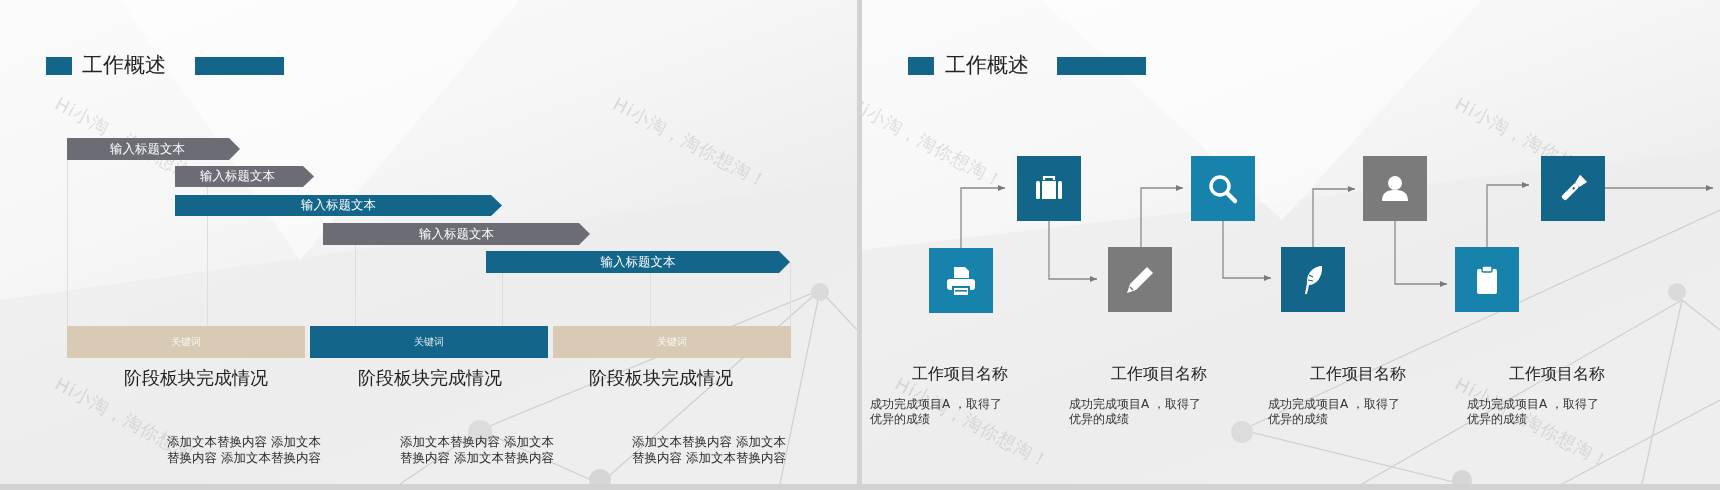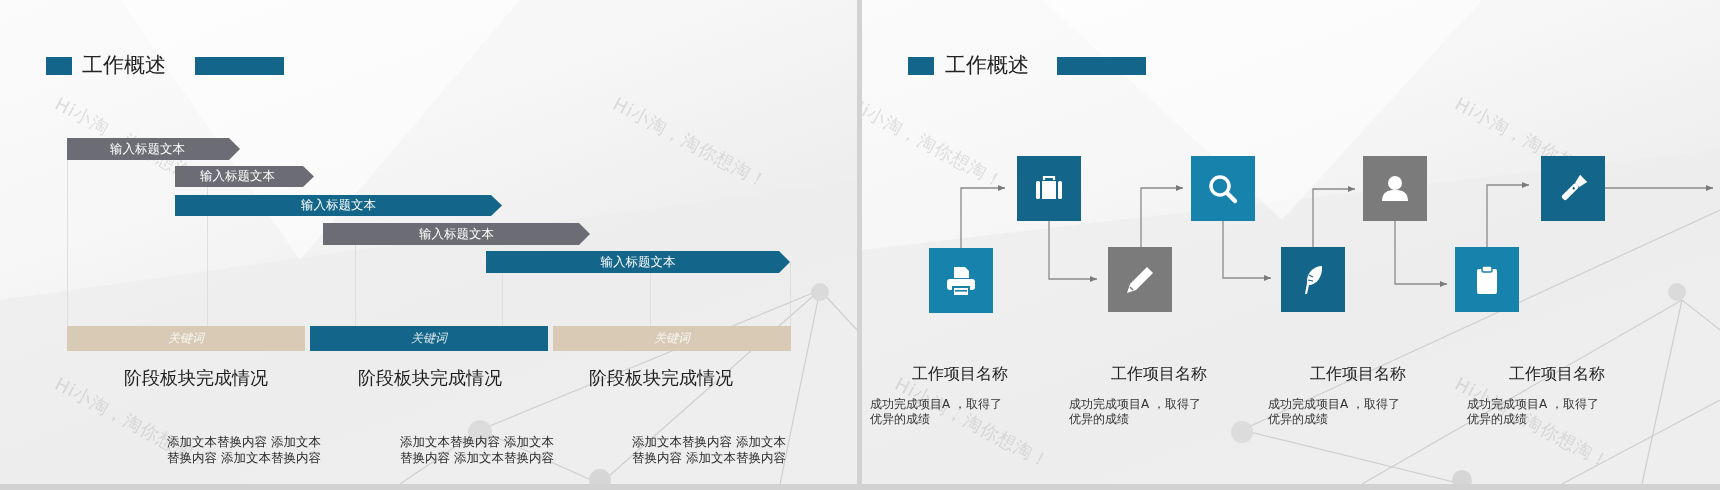--- a/index.html
+++ b/index.html
@@ -27,22 +27,22 @@
   .gridline { position: absolute; width: 1px; background: #dedede; }
   .gbar {
     position: absolute; color: #fff; font-size: 12.5px; display: flex;
     align-items: center; justify-content: center; white-space: nowrap;
     clip-path: polygon(0 0, calc(100% - 11px) 0, 100% 50%, calc(100% - 11px) 100%, 0 100%);
     font-family: Liberation Mono, monospace;
   }
   .gbar.gray { background: #6c6d74; }
   .gbar.teal { background: #136589; }
   .kbar {
-    position: absolute; height: 25px; color: rgba(255,255,255,0.85); font-size: 12px;
-    display: flex; align-items: center; justify-content: center; font-style: italic;
+    position: absolute; height: 32px; color: rgba(255,255,255,0.85); font-size: 10px;
+    display: flex; align-items: center; justify-content: center;
   }
   .kbar.tan { background: #d8cab4; }
   .kbar.teal { background: #136589; }
   .stage-title {
     position: absolute; width: 240px; text-align: center; font-size: 18px; color: #1d1d1d;
   }
   .stage-desc {
     position: absolute; width: 240px; text-align: right; font-size: 12.5px; color: #2a2a2a; line-height: 16px; margin-top: 35px;
   }
 

